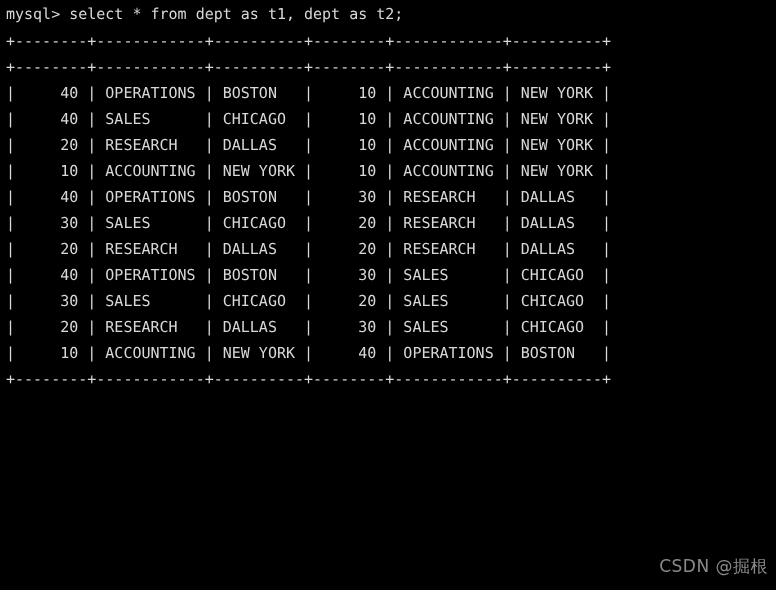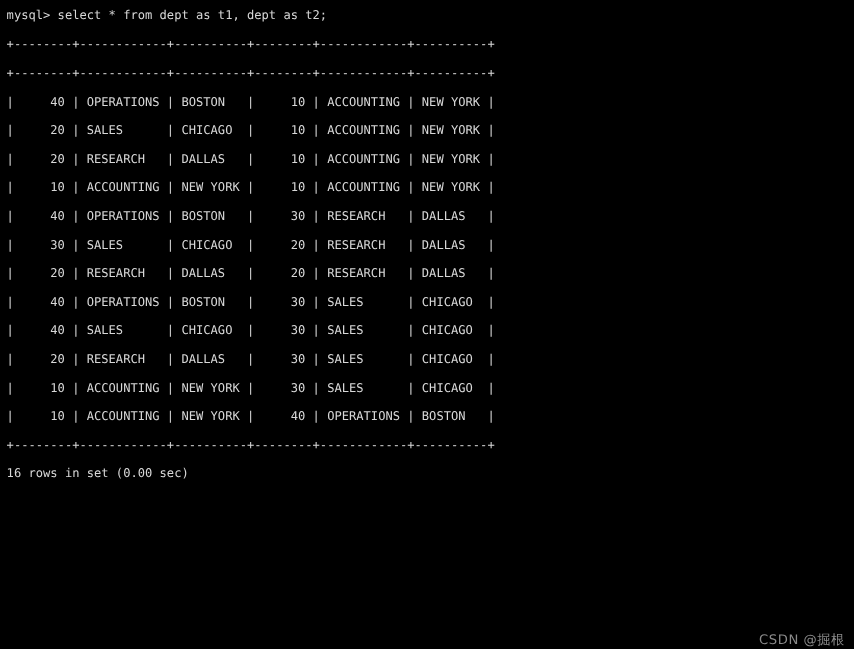--- a/index.html
+++ b/index.html
@@ -19,42 +19,42 @@
     top: 0;
     left: 0;
     width: 776px;
     height: 590px;
     background: #000000;
     box-sizing: border-box;
     padding: 2px 0 0 6px;
   }
   .line {
     font-family: "DejaVu Sans Mono", "Liberation Mono", monospace;
-    font-size: 11px;
+    font-size: 15px;
     line-height: 26px;
     height: 26px;
     color: #d8d8d8;
     white-space: pre;
     letter-spacing: 0px;
     text-rendering: geometricPrecision;
   }
   .line.prompt-line {
     line-height: 24px;
     height: 24px;
   }
   .line.rule {
     color: #d8d8d8;
   }
   .spacer-sm { height: 2px; }
   #watermark {
     position: absolute;
     right: 8px;
-    bottom: 0;
+    bottom: 12px;
     font-family: "DejaVu Sans", "Liberation Sans", sans-serif;
-    font-size: 12px;
+    font-size: 17px;
     color: #8a8a8a;
     white-space: pre;
     letter-spacing: 0.5px;
   }
 </style>
 </head>
 <body>
 
 <div id="terminal">
 
@@ -62,32 +62,30 @@
 
   <div class="spacer-sm"></div>
 
   <div class="line rule">+--------+------------+----------+--------+------------+----------+</div>
 
 
   <div class="line rule">+--------+------------+----------+--------+------------+----------+</div>
 
   <div id="rows-container">
       <div class="line">|     40 | OPERATIONS | BOSTON   |     10 | ACCOUNTING | NEW YORK |</div>
-      <div class="line">|     20 | SALES      | CHICAGO  |     10 | ACCOUNTING | NEW YORK |</div>
+      <div class="line">|     40 | SALES      | CHICAGO  |     10 | ACCOUNTING | NEW YORK |</div>
       <div class="line">|     20 | RESEARCH   | DALLAS   |     10 | ACCOUNTING | NEW YORK |</div>
       <div class="line">|     10 | ACCOUNTING | NEW YORK |     10 | ACCOUNTING | NEW YORK |</div>
       <div class="line">|     40 | OPERATIONS | BOSTON   |     30 | RESEARCH   | DALLAS   |</div>
       <div class="line">|     30 | SALES      | CHICAGO  |     20 | RESEARCH   | DALLAS   |</div>
       <div class="line">|     20 | RESEARCH   | DALLAS   |     20 | RESEARCH   | DALLAS   |</div>
       <div class="line">|     40 | OPERATIONS | BOSTON   |     30 | SALES      | CHICAGO  |</div>
-      <div class="line">|     40 | SALES      | CHICAGO  |     30 | SALES      | CHICAGO  |</div>
+      <div class="line">|     30 | SALES      | CHICAGO  |     20 | SALES      | CHICAGO  |</div>
       <div class="line">|     20 | RESEARCH   | DALLAS   |     30 | SALES      | CHICAGO  |</div>
-      <div class="line">|     10 | ACCOUNTING | NEW YORK |     30 | SALES      | CHICAGO  |</div>
       <div class="line">|     10 | ACCOUNTING | NEW YORK |     40 | OPERATIONS | BOSTON   |</div>
     </div>
 
   <div class="line rule">+--------+------------+----------+--------+------------+----------+</div>
 
-  <div class="line">16 rows in set (0.00 sec)</div>
 
 </div>
 
 <div id="watermark">CSDN @掘根</div>
 
 </body></html>

